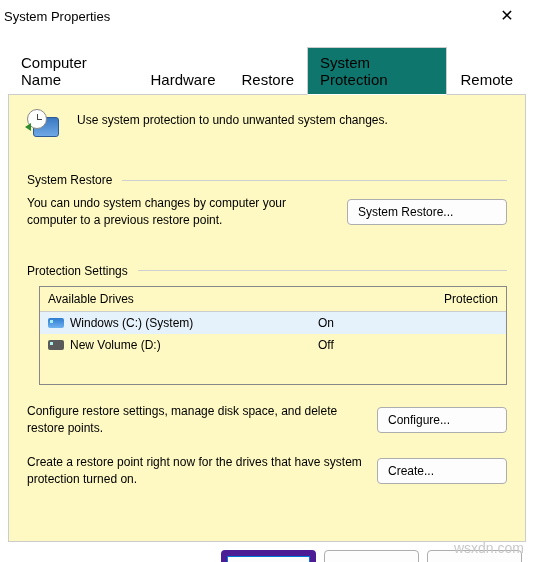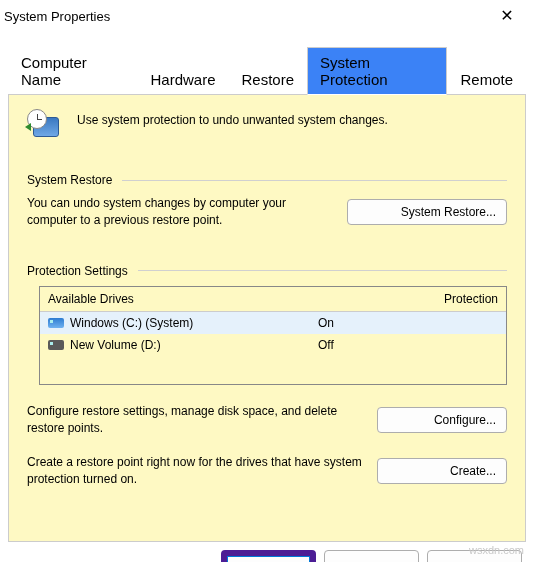--- a/index.html
+++ b/index.html
@@ -42,21 +42,21 @@
     font-size: 15px;
     cursor: pointer;
     position: relative;
     top: 1px;
     border: 1px solid transparent;
     margin-top: 16px;
   }
   .tab.active {
     border: 1px solid #ccc;
     border-bottom: 1px solid #fff;
-    background: #3b82f6;
+    background: #0f766e;
     z-index: 2;
   }
   .content {
     margin: 0 8px 0 8px;
     border: 1px solid #ccc;
     border-top: 1px solid #ccc;
     padding: 14px 18px 18px 18px;
     position: relative;
     height: 448px;
     background: #fef9c3;
@@ -98,21 +98,21 @@
   .section-heading .line {
     flex:1; height:1px; background:#d0d0d0;
   }
   .restore-row {
     display:flex; align-items:center; gap:18px; margin-bottom:34px;
   }
   .restore-row .txt { flex:1; line-height:1.45; }
   .btn {
     min-width:160px; padding:5px 10px; font-size:12px;
     background:#fdfdfd; border:1px solid #adadad; border-radius:4px;
-    cursor:pointer; text-align:right;
+    cursor:pointer; text-align:left;
   }
   .btn.wide{ min-width:130px; }
   .btn.small{ min-width:95px; }
   .btn.default{ border:6px solid #4c1d95; box-shadow:0 0 0 1px #0078d7 inset;}
   .btn.disabled{ color:#15803d; cursor:default;}
   .drive-table {
     border:1px solid #888; margin: 6px 0 18px 12px;
   }
   .drive-table .header{
     display:flex; border-bottom:1px solid #ccc;
@@ -135,21 +135,21 @@
   .drive-table .body{ height:72px; }
   .cfg-row{
     display:flex; align-items:center; margin-bottom:16px;
   }
   .cfg-row .txt{ flex:1; line-height:1.45;}
   .bottom-buttons{
     display:flex; gap:8px; justify-content:flex-end;
     padding:8px 12px 0 0;
   }
   .watermark{
-    position:absolute; bottom:6px; right:10px; font-size:11px; color:#c9c9c9;
+    position:absolute; bottom:6px; right:10px; font-size:14px; color:#c9c9c9;
     font-family: Arial, sans-serif;
   }
 </style>
 </head>
 <body>
 
 <div class="titlebar">
   <div class="title">System Properties</div>
   <div class="close">✕</div>
 </div>

